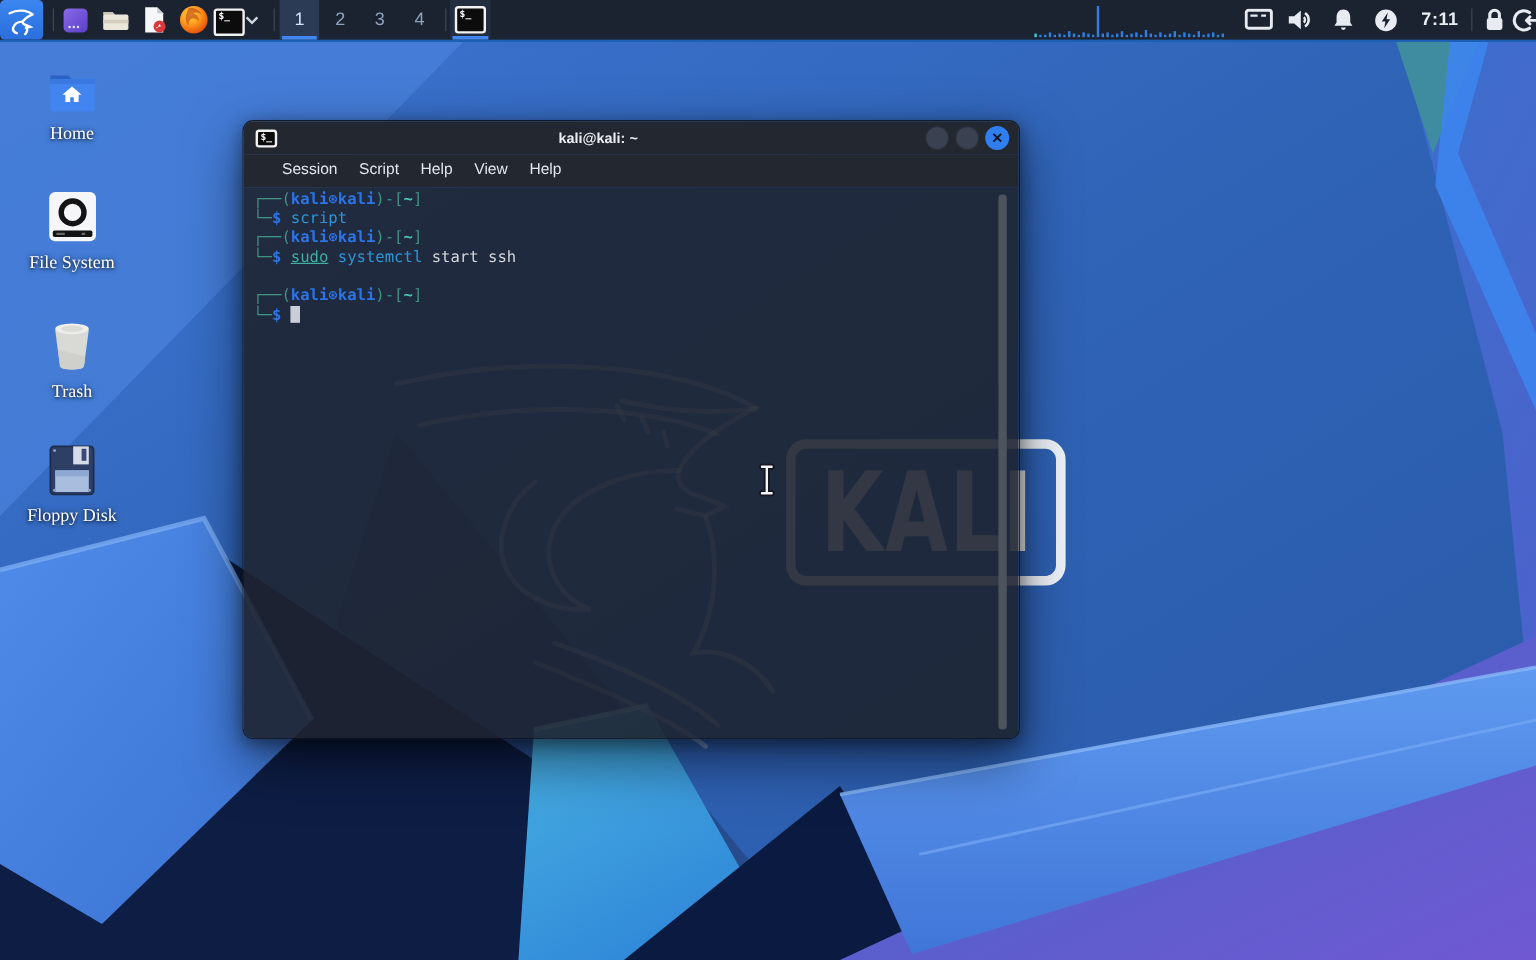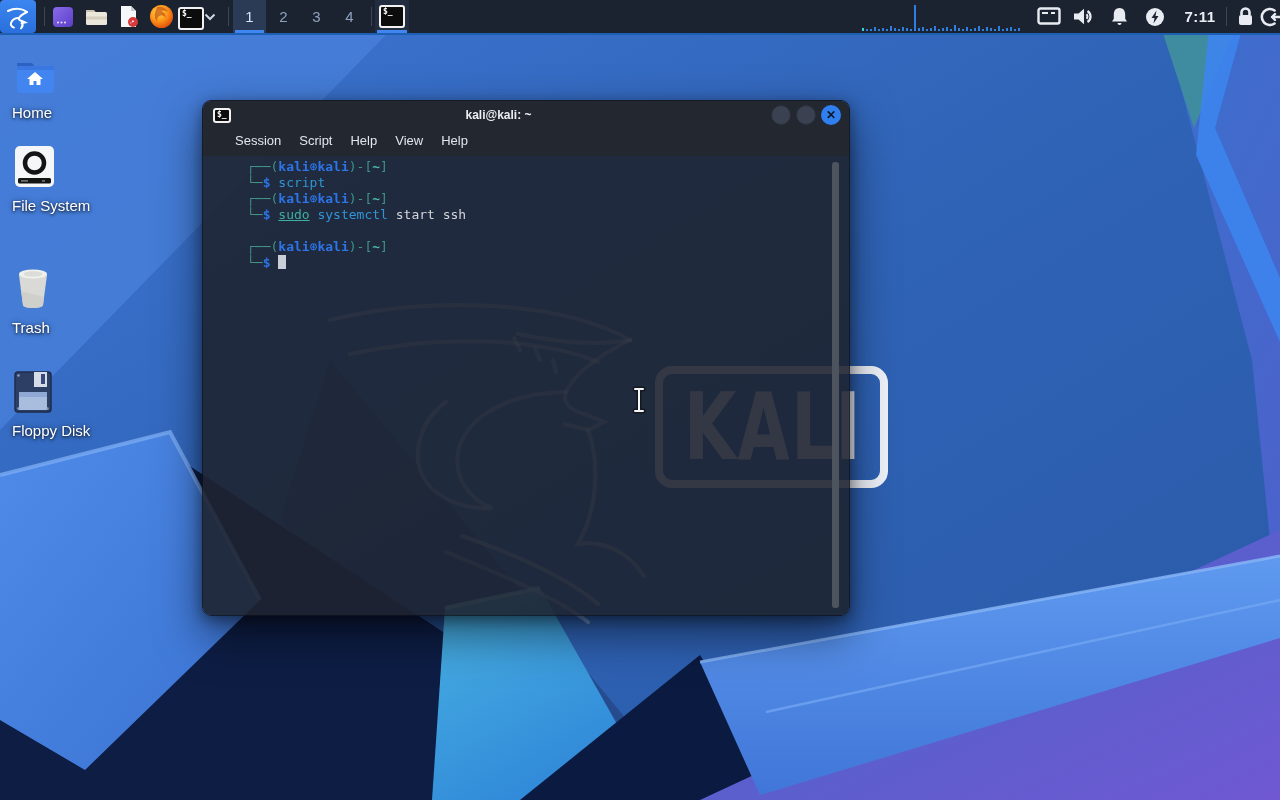--- a/index.html
+++ b/index.html
@@ -24,40 +24,40 @@
   .term-chip span{position:absolute;left:2px;top:0px;color:#fff;
     font:bold 8px "DejaVu Sans Mono",monospace;letter-spacing:0;}
   #graph{position:absolute;left:862px;bottom:2px;height:28px;display:flex;align-items:flex-end;gap:2px;}
   .mbar{width:2px;background:#2f7fe0;}
   .mbar.accent{background:#3ecfd4;}
   #clock{position:absolute;left:1176px;width:48px;color:#e9edf4;font-size:15px;letter-spacing:.5px;font-weight:bold;}
   .tray-ic{position:absolute;}
 
   
   .desk-icon{position:absolute;left:12px;width:96px;display:flex;flex-direction:column;
-    z-index:10;cursor:default;}
+    align-items:center;z-index:10;cursor:default;font-family:Liberation Serif, serif;}
   .desk-icon .lbl{margin-top:8px;font-size:15px;color:#fff;
     text-shadow:0 1px 3px rgba(0,0,0,.85),0 0 6px rgba(0,0,0,.4);white-space:nowrap;}
 
   
   #terminal{position:absolute;left:202px;top:100px;width:646px;height:514px;border-radius:9px;
     overflow:hidden;z-index:30;box-shadow:0 18px 45px rgba(0,0,0,.5),0 4px 14px rgba(0,0,0,.4);
     border:1px solid rgba(15,18,25,.9);}
   #titlebar{height:28px;background:var(--chrome);display:flex;align-items:center;position:relative;}
   #titlebar .title{flex:1;text-align:center;color:#eceef2;font-size:12px;font-weight:bold;}
   .circ{width:20px;height:20px;border-radius:50%;margin-left:5px;box-sizing:border-box;}
   .circ.plain{background:#3a4150;border:1px solid #2b303c;}
   .circ.close{background:#2f7ff0;color:#111722;font:bold 12px "Liberation Sans",sans-serif;
     display:flex;align-items:center;justify-content:center;}
   #menubar{height:27px;background:var(--chrome);display:flex;align-items:flex-start;padding-left:23px;}
   .menu-item{color:#e2e6ec;font-size:13px;padding:4px 9px;border-radius:3px;}
   #term-body{position:relative;height:459px;background:var(--term-bg);}
   #term-lines{position:absolute;left:8px;top:3px;right:20px;
     font:13px "DejaVu Sans Mono","DejaVu Sans",monospace;line-height:16px;}
-  .tline{white-space:pre;min-height:16px;margin-left:36px;}
+  .tline{white-space:pre;min-height:16px;}
   .seg-frame{color:var(--c-frame);}
   .seg-user-bold{color:var(--c-user);font-weight:bold;}
   .seg-user-sym{color:var(--c-user);}
   .seg-path{color:var(--c-path);font-weight:bold;}
   .seg-dollar{color:var(--c-dollar);font-weight:bold;}
   .seg-command{color:var(--c-cmd);}
   .seg-precommand{color:var(--c-pre);text-decoration:underline;}
   .seg-plain{color:var(--c-plain);}
   .block-cursor{display:inline-block;width:8px;height:14px;background:var(--c-cursor);
     vertical-align:-2px;}
@@ -138,21 +138,21 @@
   <div class="desk-icon" style="top:54px">
     <svg width="46" height="42" viewBox="0 0 46 42">
       <path d="M5,9 h15 l4,5 H5 Z" fill="#2c62c4"></path>
       <rect x="5" y="12" width="37" height="27" rx="3" fill="#4285f0"></rect>
       <rect x="5" y="12" width="37" height="4" fill="#3a77e0"></rect>
       <path d="M23,18 l-8,7 h2.5 v6 h4 v-4 h3 v4 h4 v-6 h2.5 Z" fill="#ffffff"></path>
     </svg>
     <div class="lbl">Home</div>
   </div>
 
-  <div class="desk-icon" style="top:144px">
+  <div class="desk-icon" style="top:158px">
     <svg width="45" height="45" viewBox="0 0 45 45">
       <rect x="3" y="2" width="39" height="41" rx="5" fill="#f5f6f7"></rect>
       <circle cx="22.5" cy="19" r="9.5" fill="none" stroke="#141414" stroke-width="4.5"></circle>
       <rect x="6" y="34" width="33" height="5.5" rx="1.5" fill="#141414"></rect>
       <rect x="9" y="36" width="7" height="1.8" fill="#6a6a6a"></rect>
       <rect x="30" y="36" width="3" height="1.8" fill="#6a6a6a"></rect>
     </svg>
     <div class="lbl">File System</div>
   </div>
 

